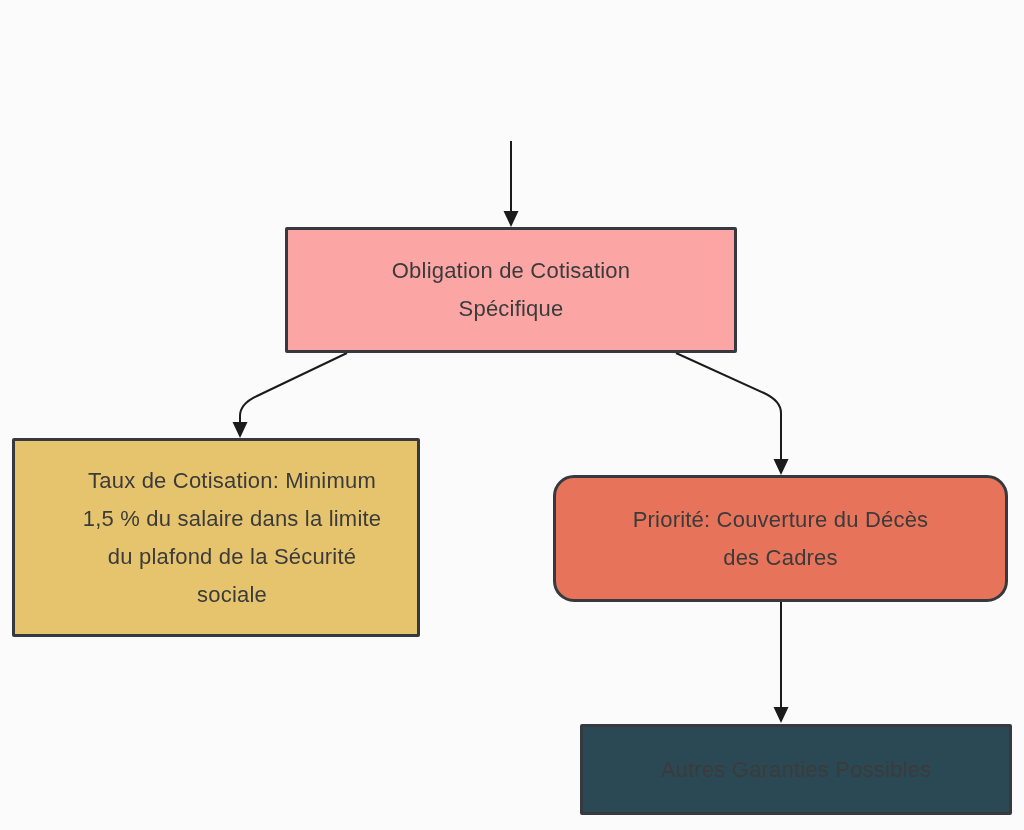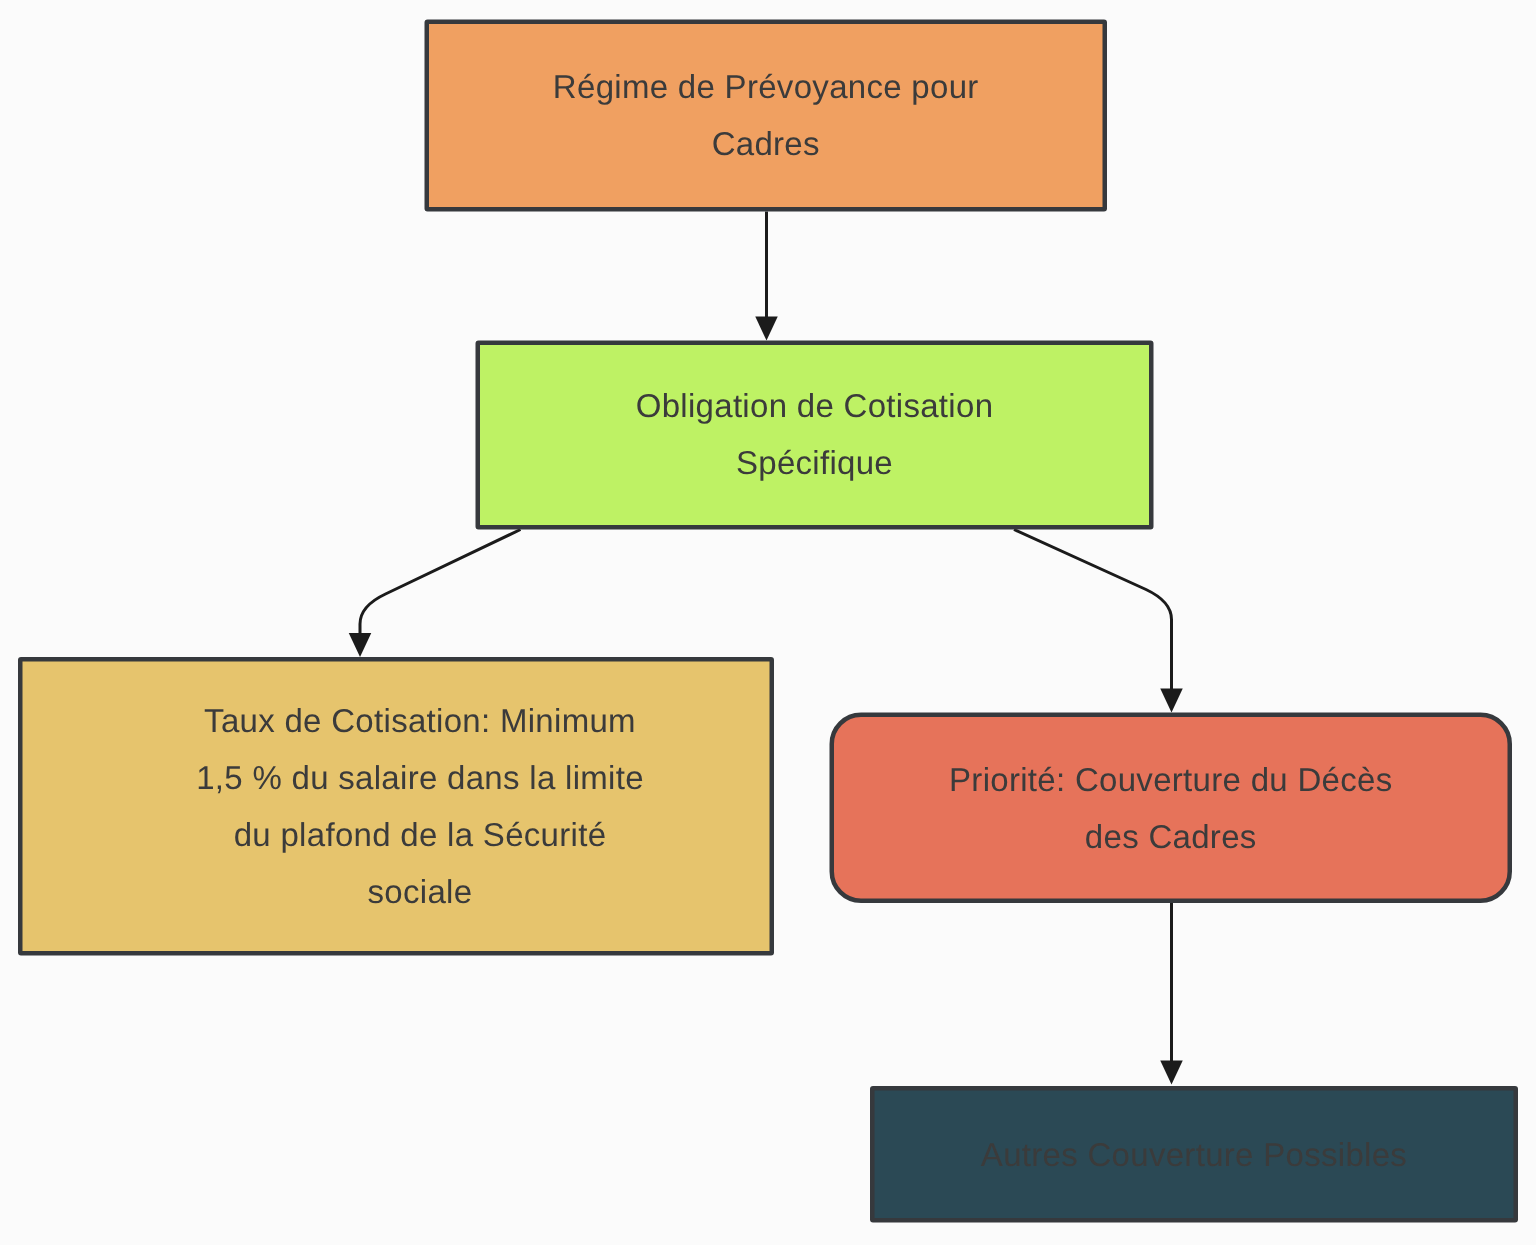--- a/index.html
+++ b/index.html
@@ -43,21 +43,21 @@
   }
   .node-label {
     display: block;
     white-space: pre-line;
     font-size: 22px;
     line-height: 38px;
     letter-spacing: 0.2px;
   }
   .node-regime     { left: 283px; top: 13px;  width: 455px; height: 128px; }
   .node-obligation { left: 285px; top: 227px; width: 452px; height: 126px; }
-  .node-taux       { left: 12px;  top: 438px; width: 504px; height: 199px; padding-left: 32px; }
+  .node-taux       { left: 12px;  top: 438px; width: 408px; height: 199px; padding-left: 32px; }
   .node-priorite   { left: 553px; top: 475px; width: 455px; height: 127px; }
   .node-autres     { left: 580px; top: 724px; width: 432px; height: 91px; }
 </style>
 </head>
 <body>
 
 <div class="canvas" style="color: rgb(59, 59, 59);">
 
   <svg class="edges" viewBox="0 0 1024 830" style="color: rgb(27, 27, 27);">
     <g>
@@ -71,39 +71,35 @@
     <g>
       <path class="line" d="M676,353 L764,393 Q781,401 781,413 L781,460"></path>
       <polygon class="head" points="781,475 773.5,459 788.5,459"></polygon>
     </g>
     <g>
       <path class="line" d="M781,602 L781,708"></path>
       <polygon class="head" points="781,723 773.5,707 788.5,707"></polygon>
     </g>
   </svg>
 
-  <div class="node node-regime" style="background-color: rgb(240, 160, 97);">
-    <span class="node-label">Régime de Prévoyance pour
-Cadres</span>
-  </div>
 
-  <div class="node node-obligation" style="background-color: #bef264; margin-left: 32px;">
+  <div class="node node-obligation" style="background-color: #fca5a5;">
     <span class="node-label">Obligation de Cotisation
 Spécifique</span>
   </div>
 
   <div class="node node-taux" style="background-color: rgb(230, 196, 109);">
     <span class="node-label">Taux de Cotisation: Minimum
 1,5 % du salaire dans la limite
 du plafond de la Sécurité
 sociale</span>
   </div>
 
   <div class="node node-priorite" style="background-color: rgb(230, 115, 90); border-radius: 21px;">
     <span class="node-label">Priorité: Couverture du Décès
 des Cadres</span>
   </div>
 
   <div class="node node-autres" style="background-color: rgb(43, 73, 85);">
-    <span class="node-label">Autres Couverture Possibles</span>
+    <span class="node-label">Autres Garanties Possibles</span>
   </div>
 
 </div>
 
 </body></html>

